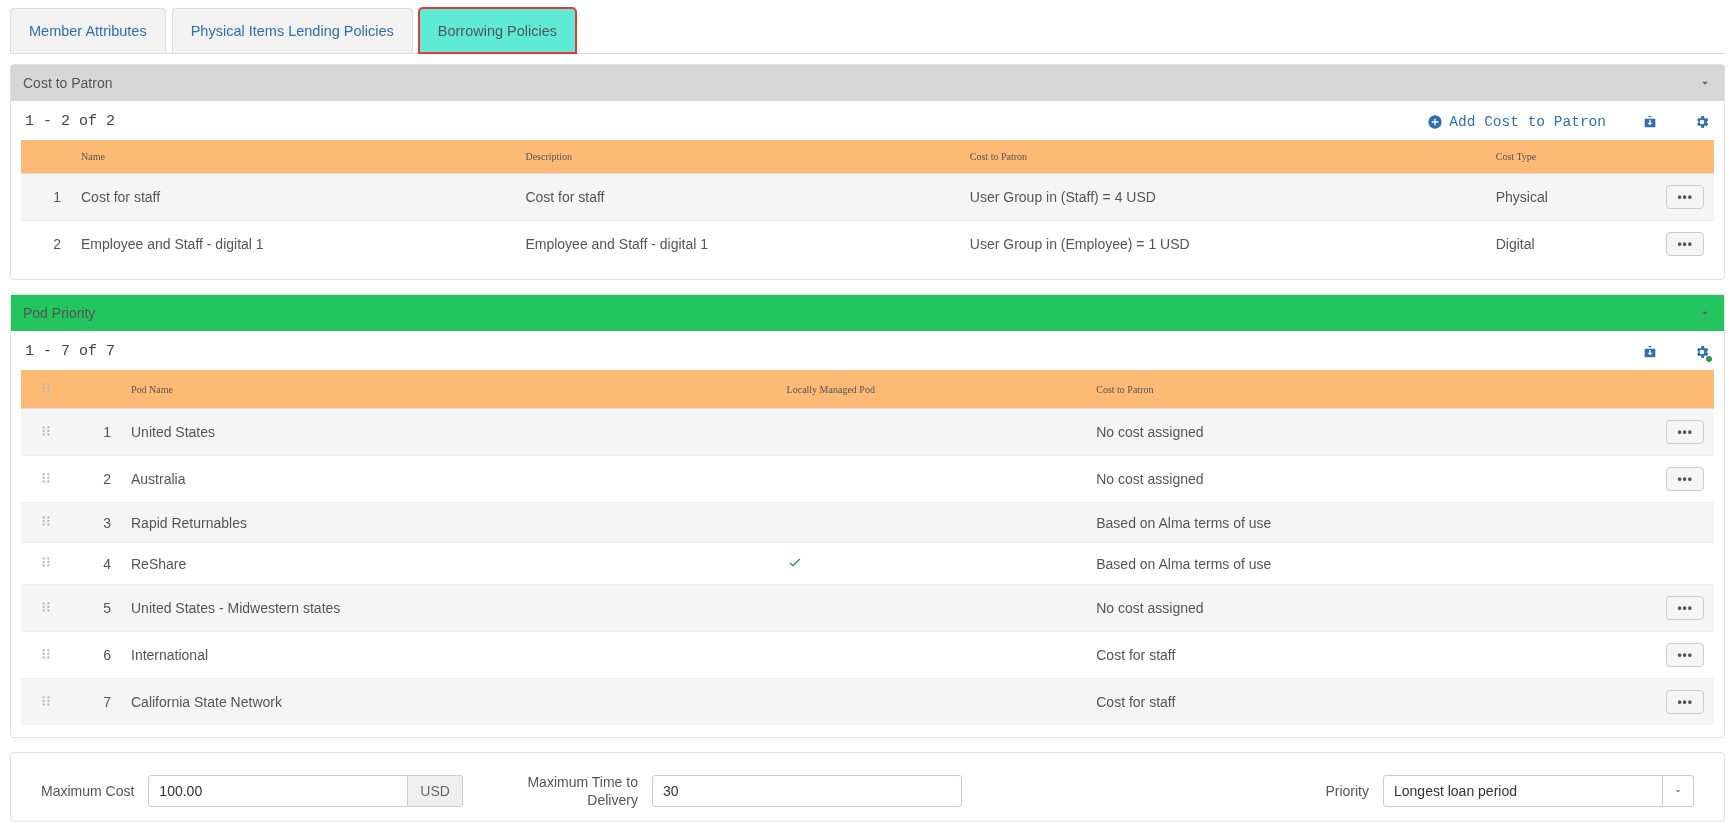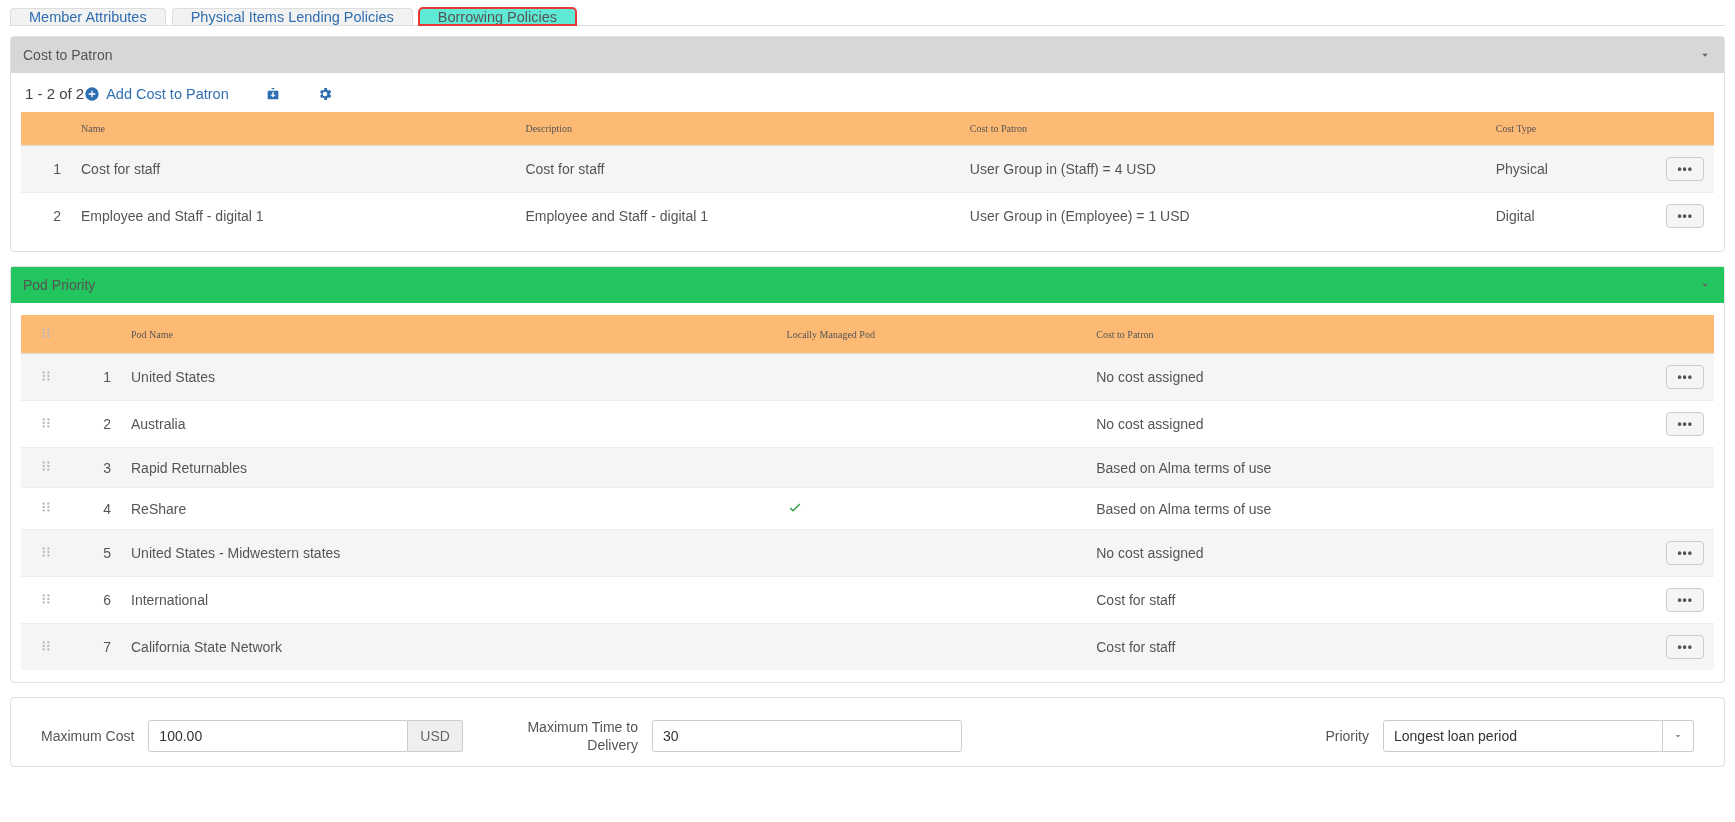--- a/index.html
+++ b/index.html
@@ -12,21 +12,21 @@
 }
 .page { padding: 8px 10px 10px 10px; }
 
 
 .tabs {
   display: flex;
   border-bottom: 1px solid #ddd;
   margin-bottom: 10px;
 }
 .tab {
-  padding: 0 18px;
+  padding: 14px 18px;
   background: #f2f2f2;
   border: 1px solid #ddd;
   border-bottom: none;
   border-radius: 4px 4px 0 0;
   margin-right: 6px;
   color: #2f6fb1;
   cursor: pointer;
   font-size: 14.5px;
 }
 .tab.active {
@@ -58,23 +58,24 @@
   width: 14px; height: 14px;
   display: inline-block;
 }
 .chev svg { width: 14px; height: 14px; fill: #666; }
 
 .panel-body { padding: 12px 10px; }
 
 
 .toolbar {
   display: flex;
-  justify-content: flex-start;
+  justify-content: space-between;
   align-items: center;
   padding: 0 4px 10px 4px;
+  font-family: Liberation Mono, monospace;
 }
 .toolbar .count { color: #444; font-size: 15px; }
 .toolbar .actions { display: flex; align-items: center; gap: 36px; }
 .link-action {
   color: #2f6fb1;
   cursor: pointer;
   display: inline-flex;
   align-items: center;
   gap: 6px;
   font-size: 14.5px;
@@ -258,20 +259,35 @@
   </div>
 
   <div class="panel">
     <div class="panel-header">
       <span class="title">Pod Priority</span>
       <span class="chev"><svg viewBox="0 0 24 24">
             <path d="M7 10l5 5 5-5z"></path>
           </svg></span>
     </div>
     <div class="panel-body">
+      <div class="toolbar">
+        <div class="count">1 - 7 of 7</div>
+        <div class="actions">
+          <span class="icon-btn">
+              <svg viewBox="0 0 24 24">
+                <path d="M14 3h-4v2h4V3zm5 4H5a1 1 0 00-1 1v11a1 1 0 001 1h14a1 1 0 001-1V8a1 1 0 00-1-1zm-7 10l-4-4h3V9h2v4h3l-4 4z"></path>
+              </svg>
+            </span>
+          <span class="icon-btn green-dot">
+              <svg viewBox="0 0 24 24">
+                <path d="M19.4 13a7.5 7.5 0 000-2l2.1-1.6-2-3.5-2.5 1a7.6 7.6 0 00-1.7-1L15 3h-4l-.3 2.9a7.6 7.6 0 00-1.7 1l-2.5-1-2 3.5L6.6 11a7.5 7.5 0 000 2l-2.1 1.6 2 3.5 2.5-1a7.6 7.6 0 001.7 1L11 21h4l.3-2.9a7.6 7.6 0 001.7-1l2.5 1 2-3.5zM12 15.5A3.5 3.5 0 1115.5 12 3.5 3.5 0 0112 15.5z"></path>
+              </svg>
+            </span>
+        </div>
+      </div>
       <table>
         <thead>
           <tr>
             <th class="drag"><span class="drag-handle"><svg viewBox="0 0 24 24">
                     <circle cx="8" cy="6" r="2"></circle>
                     <circle cx="16" cy="6" r="2"></circle>
                     <circle cx="8" cy="12" r="2"></circle>
                     <circle cx="16" cy="12" r="2"></circle>
                     <circle cx="8" cy="18" r="2"></circle>
                     <circle cx="16" cy="18" r="2"></circle>

